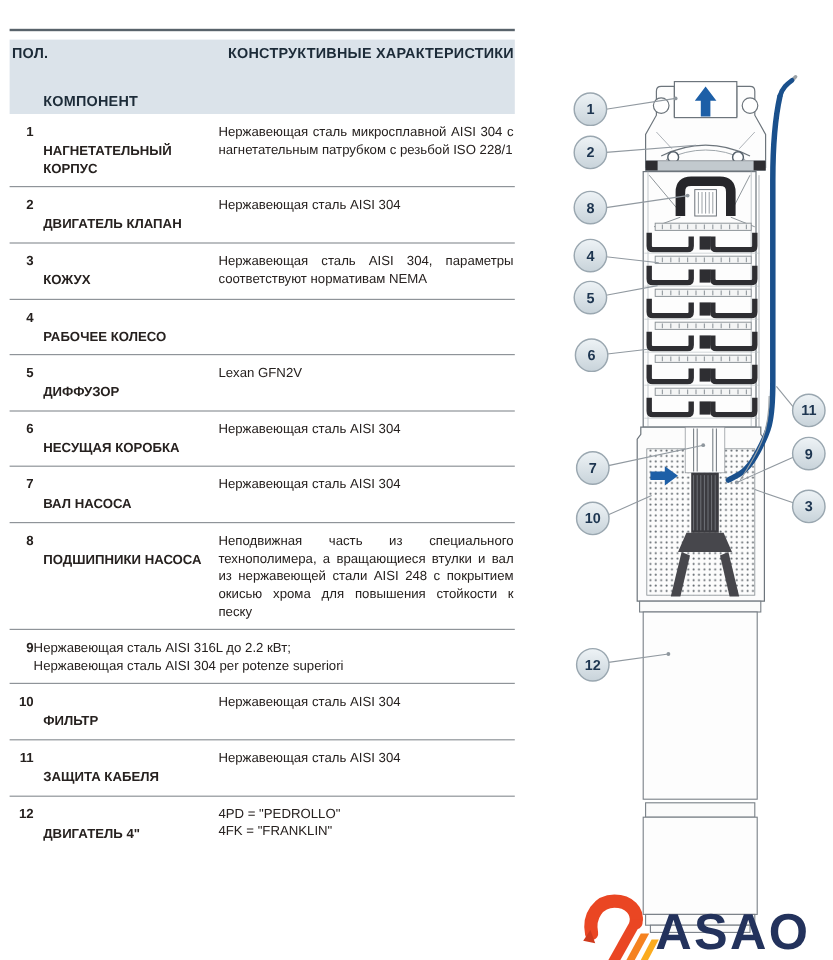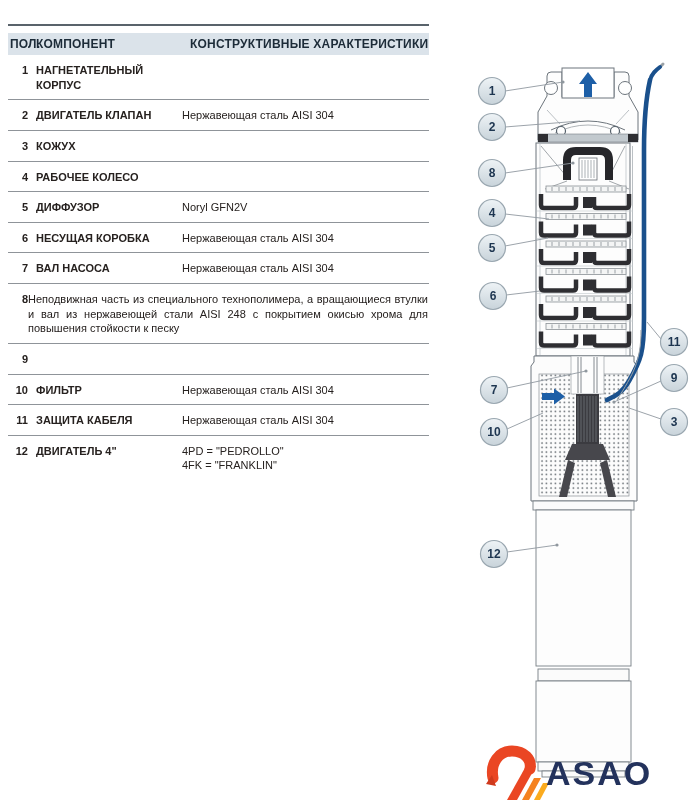--- a/index.html
+++ b/index.html
@@ -5,92 +5,97 @@
   html,body{margin:0;padding:0;background:#fff;}
   .page{position:relative;width:694px;height:800px;background:#ffffff;overflow:hidden;
         font-family:"Liberation Sans",sans-serif;color:#26211f;}
 
   
   .tbl{position:absolute;left:8px;top:24px;width:421px;}
   .top-rule{border-top:2px solid #59636b;height:0;margin-bottom:7px;}
   .thead{display:flex;background:#dbe3ea;padding:4px 0 4px 0;font-weight:bold;
          font-size:12px;color:#1c2b38;letter-spacing:.2px;}
   .c-pos{width:28px;padding-left:2px;box-sizing:border-box;}
-  .c-comp{width:154px;box-sizing:border-box;}
+  .c-comp{width:154px;box-sizing:border-box;margin-top:40px;}
   .c-spec{flex:1;box-sizing:border-box;}
   .row{display:flex;padding:8px 0 7px 0;border-bottom:1px solid #8f9499;
        font-size:11px;line-height:1.33;}
   .row:last-child{border-bottom:none;}
   .r-pos{width:20px;text-align:right;font-weight:bold;flex:none;}
   .r-name{width:146px;margin-left:8px;padding-right:8px;font-weight:bold;
-          flex:none;white-space:pre-line;box-sizing:border-box;}
+          flex:none;white-space:pre-line;box-sizing:border-box;margin-top:16px;}
   .r-spec{flex:1;text-align:justify;white-space:pre-line;padding-right:1px;}
 
   
   .diagram{position:absolute;left:430px;top:30px;}
   .diagram text{font-family:"Liberation Sans",sans-serif;font-weight:bold;
                 font-size:12px;fill:#1d3550;}
 
   
   .logo{position:absolute;left:484px;top:738px;width:210px;height:62px;z-index:5;}
   .logo-mark{position:absolute;left:0;top:2px;}
-  .logo-text{position:absolute;left:62px;top:18px;font-size:34px;line-height:1;
+  .logo-text{position:absolute;left:62px;top:18px;font-size:42px;line-height:1;
              font-weight:bold;letter-spacing:2px;color:#23325c;}
 </style>
 </head>
 <body>
 
 <div class="page">
 
   <div class="tbl">
     <div class="top-rule"></div>
     <div class="thead">
       <div class="c-pos">ПОЛ.</div>
       <div class="c-comp">КОМПОНЕНТ</div>
       <div class="c-spec">КОНСТРУКТИВНЫЕ ХАРАКТЕРИСТИКИ</div>
     </div>
 
     <div class="row">
       <div class="r-pos">1</div>
       <div class="r-name">НАГНЕТАТЕЛЬНЫЙ КОРПУС</div>
+      <div class="r-spec">Нержавеющая сталь микросплавной AISI 304 с нагнетательным патрубком с резьбой ISO 228/1</div>
     </div>
     <div class="row">
       <div class="r-pos">2</div>
       <div class="r-name">ДВИГАТЕЛЬ КЛАПАН</div>
       <div class="r-spec">Нержавеющая сталь AISI 304</div>
     </div>
     <div class="row">
       <div class="r-pos">3</div>
       <div class="r-name">КОЖУХ</div>
+      <div class="r-spec">Нержавеющая сталь AISI 304, параметры соответствуют нормативам NEMA</div>
     </div>
     <div class="row">
       <div class="r-pos">4</div>
       <div class="r-name">РАБОЧЕЕ КОЛЕСО</div>
     </div>
     <div class="row">
       <div class="r-pos">5</div>
       <div class="r-name">ДИФФУЗОР</div>
-      <div class="r-spec">Noryl GFN2V</div>
+      <div class="r-spec">Lexan GFN2V</div>
     </div>
     <div class="row">
       <div class="r-pos">6</div>
       <div class="r-name">НЕСУЩАЯ КОРОБКА</div>
       <div class="r-spec">Нержавеющая сталь AISI 304</div>
     </div>
     <div class="row">
       <div class="r-pos">7</div>
       <div class="r-name">ВАЛ НАСОСА</div>
       <div class="r-spec">Нержавеющая сталь AISI 304</div>
     </div>
     <div class="row">
       <div class="r-pos">8</div>
+      <div class="r-name">ПОДШИПНИКИ НАСОСА</div>
       <div class="r-spec">Неподвижная часть из специального технополимера, а вращающиеся втулки и вал из нержавеющей стали AISI 248 с покрытием окисью хрома для повышения стойкости к песку</div>
     </div>
     <div class="row">
       <div class="r-pos">9</div>
+      <div class="r-spec">Нержавеющая сталь AISI 316L до 2.2 кВт;
+Нержавеющая сталь AISI 304 per potenze superiori</div>
     </div>
     <div class="row">
       <div class="r-pos">10</div>
       <div class="r-name">ФИЛЬТР</div>
       <div class="r-spec">Нержавеющая сталь AISI 304</div>
     </div>
     <div class="row">
       <div class="r-pos">11</div>
       <div class="r-name">ЗАЩИТА КАБЕЛЯ</div>
       <div class="r-spec">Нержавеющая сталь AISI 304</div>

